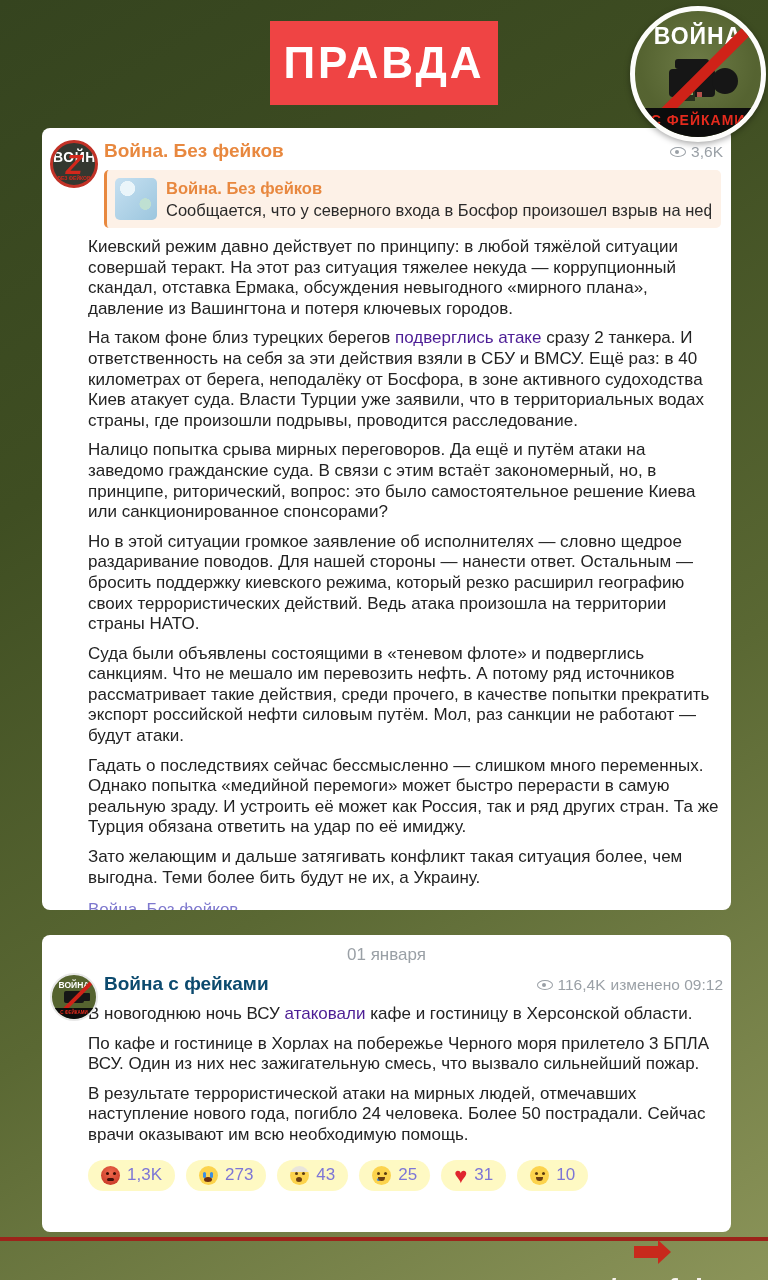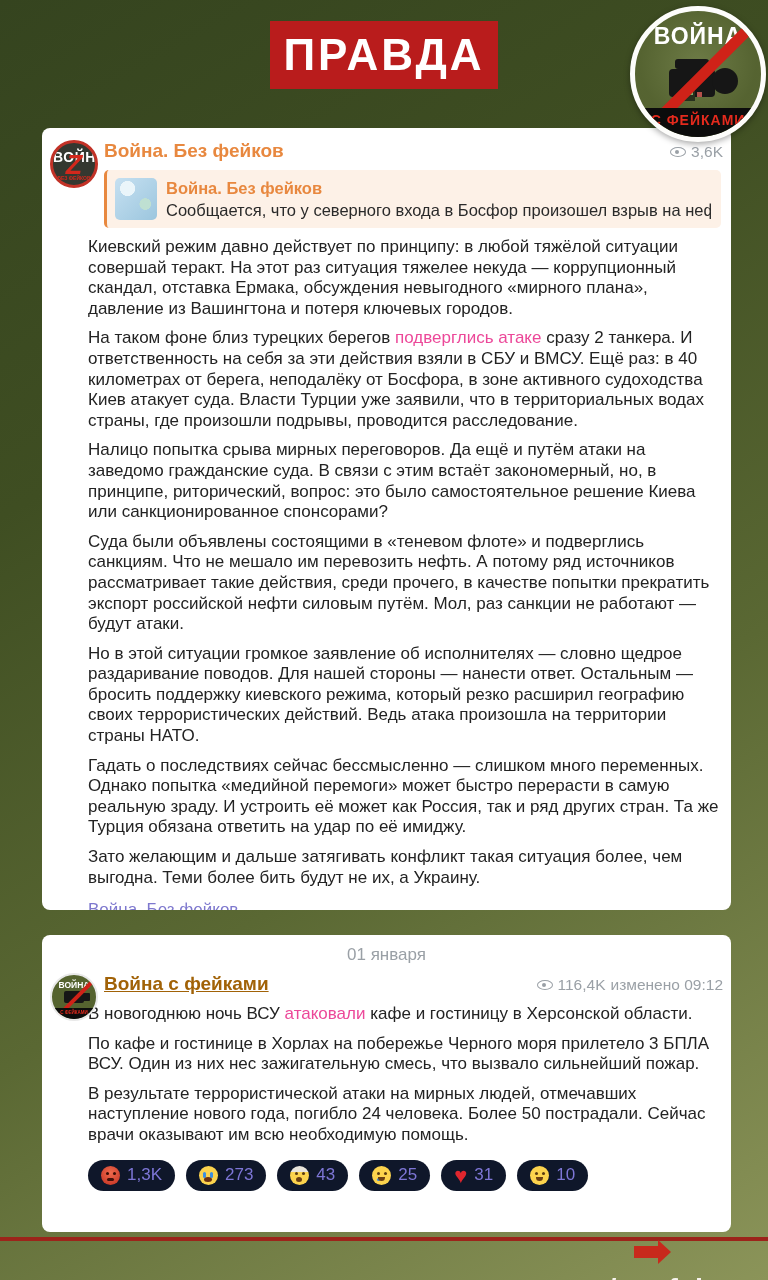--- a/index.html
+++ b/index.html
@@ -5,22 +5,22 @@
   * { box-sizing: border-box; margin: 0; padding: 0; }
   html,body { width:768px; height:1280px; overflow:hidden; }
   body {
     font-family: "Liberation Sans", "DejaVu Sans", sans-serif;
     position: relative;
     background: linear-gradient(150deg, #35441f 0%, #3f4e22 30%, #5a6833 62%, #8b9459 100%);
   }
 
   
   .banner {
-    position:absolute; left:270px; top:21px; width:228px; height:68px;
-    background:#b91c1c; display:flex; align-items:center; justify-content:center;
+    position:absolute; left:270px; top:21px; width:228px; height:84px;
+    background:#ef4444; display:flex; align-items:center; justify-content:center;
   }
   .banner span { color:#fff; font-size:44px; font-weight:bold; letter-spacing:3px; }
 
   
   .badge {
     position:absolute; left:630px; top:6px; width:136px; height:136px;
     border-radius:50%; border:5px solid #fdfdfb; overflow:hidden; z-index:9;
     background: radial-gradient(circle at 50% 42%, #6d7b46 0%, #56643466 60%), #55632f;
     box-shadow: 0 2px 6px rgba(0,0,0,.35);
   }
@@ -52,21 +52,21 @@
   .avatar2 { background:#55632f; border:2px solid #e9e9e9; }
   .avatar2 .a-top { text-align:center; color:#fff; font-weight:bold; font-size:8.5px; margin-top:5px; }
   .avatar2 .a-cam { position:absolute; left:12px; top:16px; width:20px; height:12px; background:#161616; border-radius:2px; }
   .avatar2 .a-cam::after { content:""; position:absolute; right:-6px; top:2px; width:7px; height:8px; background:#161616; border-radius:1px; }
   .avatar2 .a-slash { position:absolute; left:21px; top:-4px; width:4px; height:56px; background:#cf2218; transform:rotate(45deg); }
   .avatar2 .a-band { position:absolute; bottom:0; left:0; width:100%; height:11px; background:#0c0c0c; color:#e42a1d; font-weight:bold; font-size:4.5px; text-align:center; padding-top:2px; }
 
   .hdr { margin-left:16px; display:flex; align-items:baseline; justify-content:space-between; }
   .ch-name { font-size:19px; font-weight:bold; }
   .ch-name.orange { color:#e8883f; }
-  .ch-name.pink { color:#a16207;text-decoration:underline; }
+  .ch-name.pink { color:#0c4a6e; }
   .views { color:#9aa0a6; font-size:15.5px; display:flex; align-items:center; gap:5px; white-space:nowrap; }
 
   .eye { display:inline-block; width:16px; height:10px; border:1.6px solid #9aa0a6; border-radius:50%; position:relative; }
   .eye::after { content:""; position:absolute; left:4.2px; top:1.6px; width:4px; height:4px; border-radius:50%; background:#9aa0a6; }
 
   .reply {
     margin-left:16px; margin-top:8px; margin-right:2px;
     background:#fdf1e7; border-left:3px solid #e8883f; border-radius:5px;
     padding:6px 10px 6px 8px; display:flex; gap:9px; align-items:center; height:58px;
   }
@@ -76,29 +76,29 @@
       radial-gradient(circle at 30% 25%, #eaf5fa 0 17%, transparent 18%),
       radial-gradient(circle at 72% 62%, #bfe0d2 0 14%, transparent 15%),
       linear-gradient(135deg,#c6e0f1,#9cc6de);
   }
   .reply-texts { min-width:0; }
   .reply-title { color:#e8883f; font-weight:bold; font-size:16.5px; margin-bottom:3px; }
   .reply-snippet { color:#2a2a2a; font-size:16.5px; white-space:nowrap; overflow:hidden; }
 
   .paras { margin-top:4px; margin-right:4px; }
   .paras p { font-size:17px; line-height:20.6px; color:#232323; margin:9px 0; }
-  .link { color:#ec4899; }
+  .link { color:#4c1d95; }
   .foot-link { display:block; font-size:17px; color:#7e78ce; margin-top:12px; }
 
   .date-row { text-align:center; color:#9aa0a6; font-size:17px; padding-top:10px; }
 
   .reactions { display:flex; gap:11px; margin-top:14px; margin-left:0; }
   .pill {
     display:inline-flex; align-items:center; gap:7px; height:31px;
-    background:#0f172a; border-radius:16px; padding:0 13px;
+    background:#fef9c3; border-radius:16px; padding:0 13px;
     color:#7d76d6; font-size:17px;
   }
   .face { width:19px; height:19px; border-radius:50%; position:relative; display:inline-block; background:#fcd34d; }
   .face::before { content:""; position:absolute; left:4.5px; top:6.5px; width:3px; height:3px; border-radius:50%; background:#5a3b10; box-shadow:7px 0 0 #5a3b10; }
   .face::after { content:""; position:absolute; left:6px; top:11.5px; width:7px; height:4px; border-radius:0 0 7px 7px; background:#6b3f12; }
   .face.enraged { background: radial-gradient(circle at 50% 35%, #ef6a4d, #c12f20); }
   .face.enraged::before { background:#3a0d06; box-shadow:7px 0 0 #3a0d06; }
   .face.enraged::after { background:#43100a; border-radius:4px; height:3px; top:12.5px; }
   .face.sob::before { background:#3d8fe0; box-shadow:7px 0 0 #3d8fe0; height:6px; border-radius:2px; }
   .face.sob::after { width:8px; height:5px; background:#6b2f10; border-radius:50%; left:5.5px; }
@@ -153,22 +153,22 @@
       <div class="thumb"></div>
       <div class="reply-texts">
         <div class="reply-title">Война. Без фейков</div>
         <div class="reply-snippet">Сообщается, что у северного входа в Босфор произошел взрыв на неф...</div>
       </div>
     </div>
     <div class="paras">
         <p><span>Киевский режим давно действует по принципу: в любой тяжёлой ситуации совершай теракт. На этот раз ситуация тяжелее некуда — коррупционный скандал, отставка Ермака, обсуждения невыгодного «мирного плана», давление из Вашингтона и потеря ключевых городов.</span></p>
         <p><span>На таком фоне близ турецких берегов </span><span class="link">подверглись атаке</span><span> сразу 2 танкера. И ответственность на себя за эти действия взяли в СБУ и ВМСУ. Ещё раз: в 40 километрах от берега, неподалёку от Босфора, в зоне активного судоходства Киев атакует суда. Власти Турции уже заявили, что в территориальных водах страны, где произошли подрывы, проводится расследование.</span></p>
         <p><span>Налицо попытка срыва мирных переговоров. Да ещё и путём атаки на заведомо гражданские суда. В связи с этим встаёт закономерный, но, в принципе, риторический, вопрос: это было самостоятельное решение Киева или санкционированное спонсорами?</span></p>
+        <p><span>Но в этой ситуации громкое заявление об исполнителях — словно щедрое раздаривание поводов. Для нашей стороны — нанести ответ. Остальным — бросить поддержку киевского режима, который резко расширил географию своих террористических действий. Ведь атака произошла на территории страны НАТО.</span></p>
         <p><span>Суда были объявлены состоящими в «теневом флоте» и подверглись санкциям. Что не мешало им перевозить нефть. А потому ряд источников рассматривает такие действия, среди прочего, в качестве попытки прекратить экспорт российской нефти силовым путём. Мол, раз санкции не работают — будут атаки.</span></p>
-        <p><span>Но в этой ситуации громкое заявление об исполнителях — словно щедрое раздаривание поводов. Для нашей стороны — нанести ответ. Остальным — бросить поддержку киевского режима, который резко расширил географию своих террористических действий. Ведь атака произошла на территории страны НАТО.</span></p>
         <p><span>Гадать о последствиях сейчас бессмысленно — слишком много переменных. Однако попытка «медийной перемоги» может быстро перерасти в самую реальную зраду. И устроить её может как Россия, так и ряд других стран. Та же Турция обязана ответить на удар по её имиджу.</span></p>
         <p><span>Зато желающим и дальше затягивать конфликт такая ситуация более, чем выгодна. Теми более бить будут не их, а Украину.</span></p>
       </div>
     <a class="foot-link">Война. Без фейков</a>
   </div>
 </div>
 
 <div class="card card2">
   <div class="date-row">01 января</div>
   <div class="content" style="padding-top:8px;">

